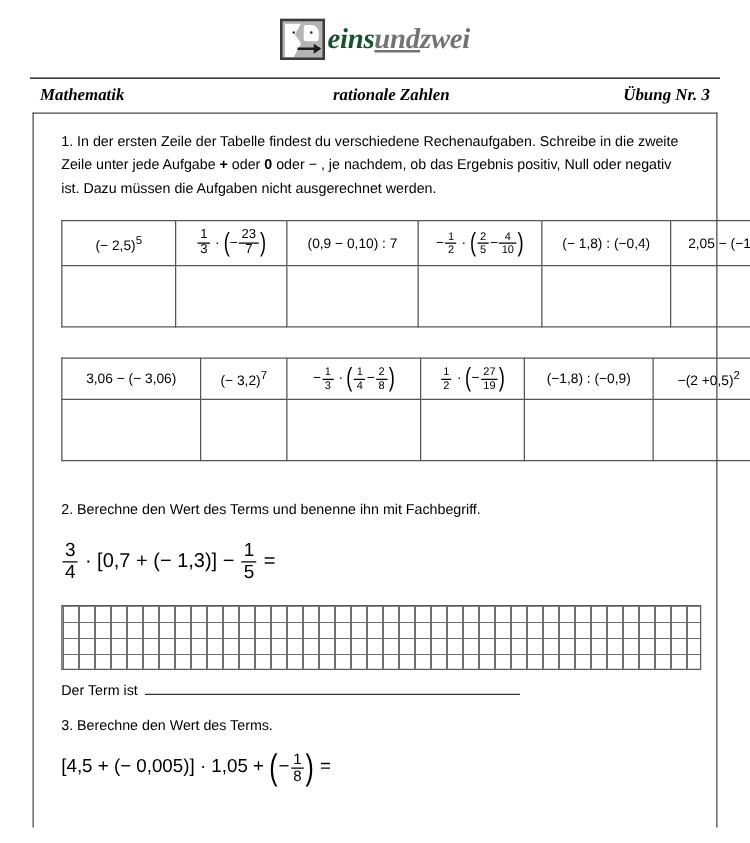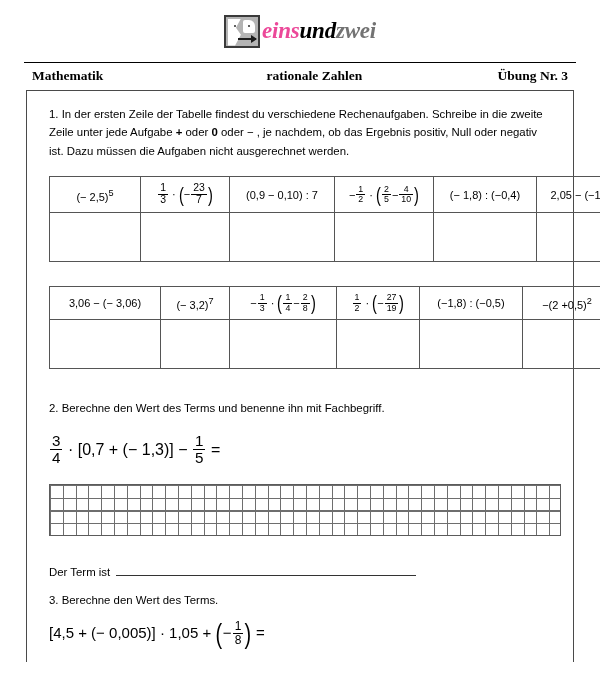--- a/index.html
+++ b/index.html
@@ -86,37 +86,38 @@
     border-top: 4px solid transparent;
     border-bottom: 4px solid transparent;
   }
   .logo-text {
     font-family: "Liberation Serif", serif;
     font-style: italic;
     font-weight: bold;
     font-size: 23px;
     letter-spacing: -0.2px;
   }
-  .logo-eins { color: #ec4899; }
-  .logo-und  { color: #000000; }
+  .logo-eins { color: #14532d; }
+  .logo-und  { color: #737373; text-decoration: underline; }
   .logo-zwei { color: #737373; }
 
   
   .header-rule {
     border-top: 1.4px solid #000;
     margin: 0 24px;
   }
   .doc-header {
     display: flex;
     justify-content: space-between;
     align-items: baseline;
     margin: 0 26px;
     padding: 5px 6px 6px 6px;
     font-family: "Liberation Serif", serif;
     font-weight: bold;
+    font-style: italic;
     font-size: 13.5px;
   }
   .doc-header .center-cell {
     margin-left: 28px;
     text-align: center;
   }
 
   
   .sheet {
     margin: 0 26px;
@@ -201,21 +202,21 @@
     box-sizing: border-box;
     background:
       repeating-linear-gradient(to right, #6e6e6e 0 1px, transparent 1px 12.8px),
       repeating-linear-gradient(to bottom, #6e6e6e 0 1px, transparent 1px 12.75px),
       #ffffff;
     height: 52px;
   }
 
   
   .fill-line {
-    margin: 28px 0 0 8px;
+    margin: 8px 0 0 8px;
     font-size: 11.4px;
     display: flex;
     align-items: baseline;
     gap: 6px;
   }
   .fill-line .blank {
     display: inline-block;
     width: 300px;
     border-bottom: 1.1px solid #333;
     height: 11px;
@@ -307,21 +308,21 @@
         <span class="mid">−</span><span class="frac small"><span class="num">1</span><span class="den">3</span></span>
         <span class="mid">·</span>
         <span class="paren-big">(</span><span class="frac small"><span class="num">1</span><span class="den">4</span></span><span class="mid">−</span><span class="frac small"><span class="num">2</span><span class="den">8</span></span><span class="paren-big">)</span>
       </td>
       <td style="width:72px">
         <span class="frac small"><span class="num">1</span><span class="den">2</span></span>
         <span class="mid">·</span>
         <span class="paren-big">(</span><span class="mid">−</span><span class="frac small"><span class="num">27</span><span class="den">19</span></span><span class="paren-big">)</span>
       </td>
       <td style="width:92px">
-        <span>(−1,8) : (−0,5)</span>
+        <span>(−1,8) : (−0,9)</span>
       </td>
       <td style="width:78px">
         <span>−(2 +0,5)</span><sup>2</sup>
       </td>
     </tr>
     <tr class="answer-row">
       <td></td>
       <td></td>
       <td></td>
       <td></td>

